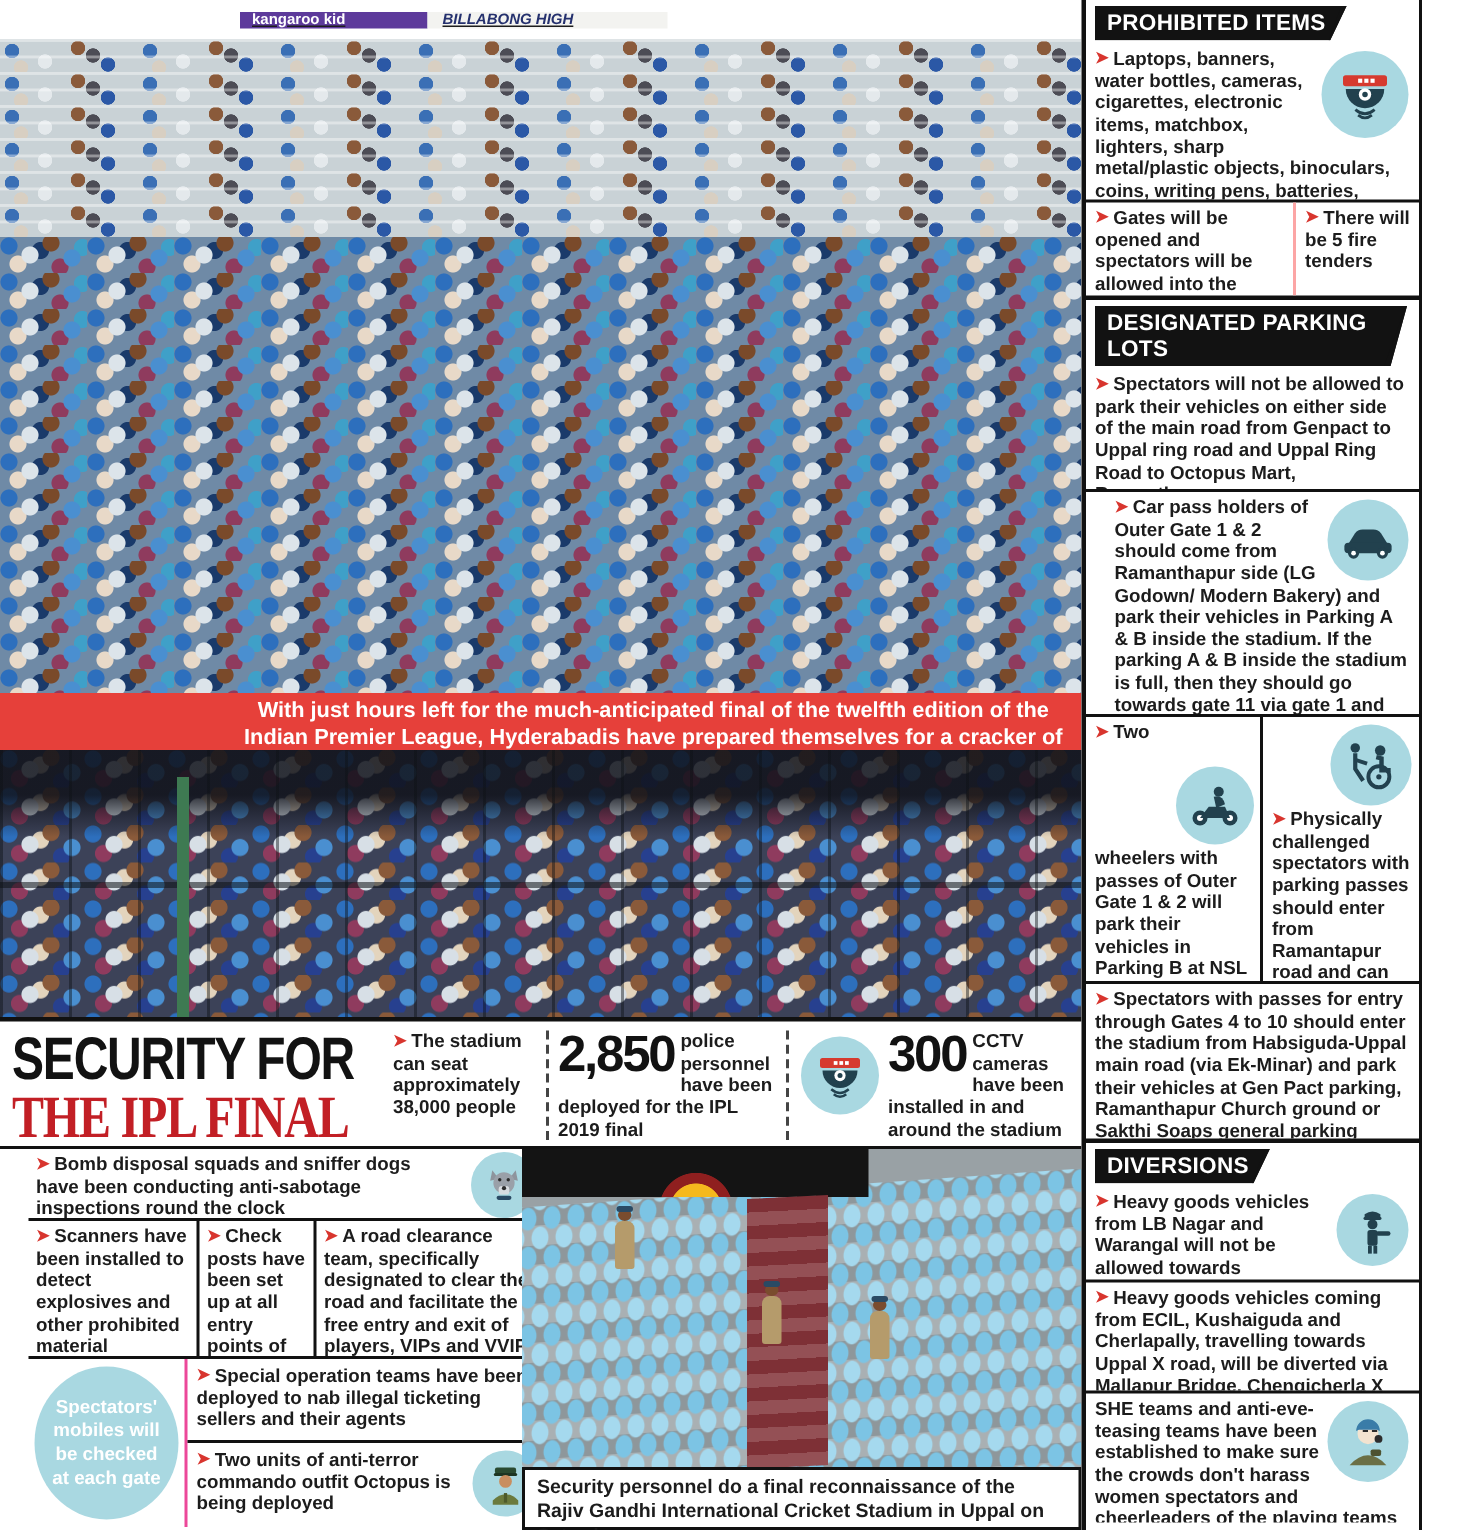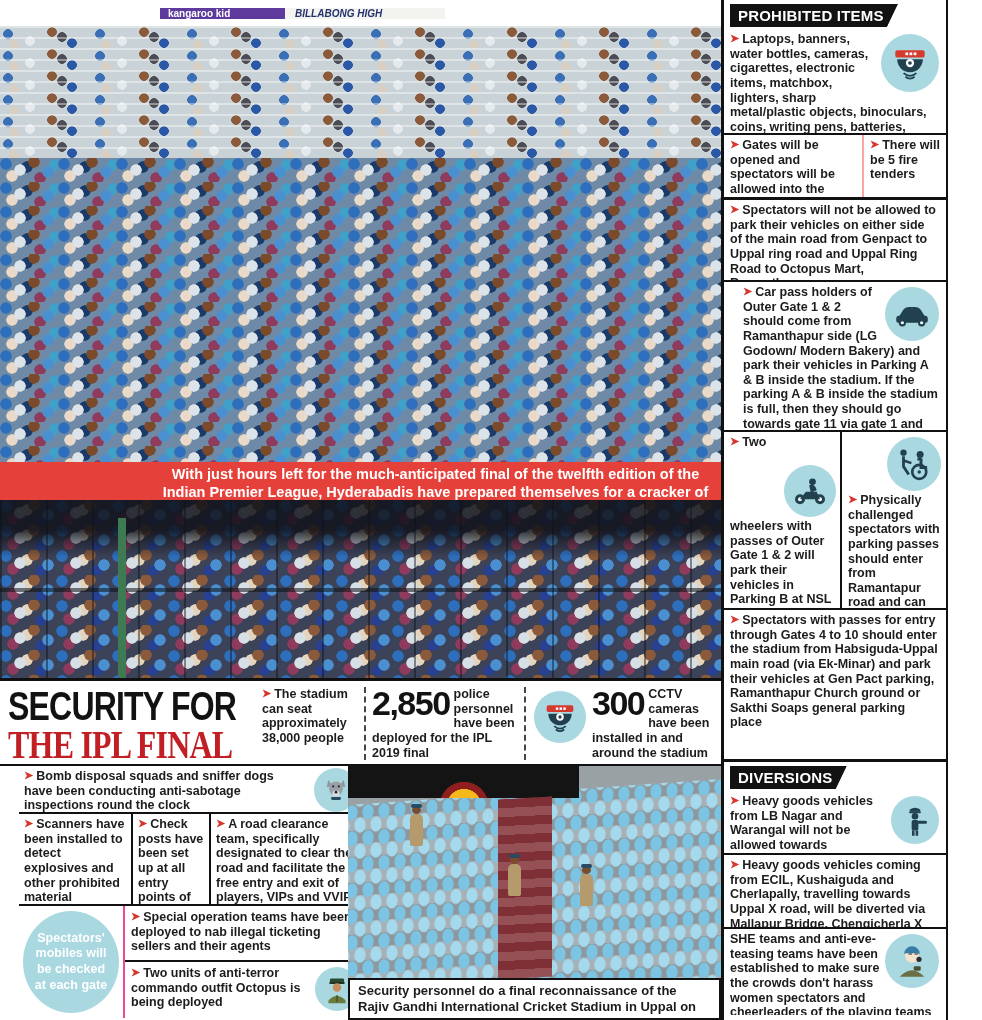--- a/index.html
+++ b/index.html
@@ -17,21 +17,21 @@
   .hbar::after { content:""; position:absolute; right:2px; top:0; bottom:0; width:6px;
           background:#121212; transform:skewX(-20deg); }
   .icircle { background:#a9d8e1; border-radius:50%; display:flex; align-items:center;
           justify-content:center; flex:none; }
   .fl-r { float:right; margin:2px 0 2px 5px; }
 
   
   #left-main { position:absolute; left:0; top:0; width:721px; height:1020px; }
 
   
-  .photo-top { height:462px; position:relative; overflow:hidden; }
+  .photo-top { height:462px; position:relative; overflow:hidden;text-decoration:underline; }
   .ad-strip { height:26px; display:flex; font-size:10px; font-weight:bold; align-items:center; }
   .ad1{ width:160px; background:#efb9c4; }
   .ad2{ width:125px; background:#5d3a9b; color:#fff; padding-left:8px; }
   .ad3{ width:160px; background:#f3f3f0; color:#25316e; padding-left:10px; font-style:italic; }
   .ad4{ width:130px; background:#f2c51d; }
   .ad5{ flex:1; background:#2d3f9e; }
   .stand-upper { height:132px;
     background-color:#c9d2d6;
     background-image:
       linear-gradient(rgba(255,255,255,.4) 0 2px, transparent 2px),
@@ -310,20 +310,21 @@
         <div class="gl btxt">
           <span class="bullet">➤</span><span>Gates will be opened and spectators will be allowed into the stadium 3 hours before the match</span>
         </div>
         <div class="gr btxt">
           <span class="bullet">➤</span><span>There will be 5 fire tenders</span>
         </div>
       </div>
     </div>
 
     <div class="rc-sec sec2">
+      <div class="hbar-wrap"><span class="hbar">DESIGNATED PARKING LOTS</span></div>
       <div class="rc-p p-nopark btxt div-b">
         <span class="bullet">➤</span><span>Spectators will not be allowed to park their vehicles on either side of the main road from Genpact to Uppal ring road and Uppal Ring Road to Octopus Mart, Ramanthapur</span>
       </div>
       <div class="rc-p p-carpass btxt div-b">
         <span class="icircle i54 fl-r">
           <svg width="42" height="42" viewBox="0 0 48 48">
               <path d="M9 27 l5 -8 q2 -3 6 -3 h8 q4 0 6 3 l5 8 z" fill="#22414e"></path>
               <rect x="6" y="26" width="36" height="8" rx="3" fill="#22414e"></rect>
               <circle cx="13" cy="34" r="4.2" fill="#22414e"></circle>
               <circle cx="13" cy="34" r="1.8" fill="#fff"></circle>

